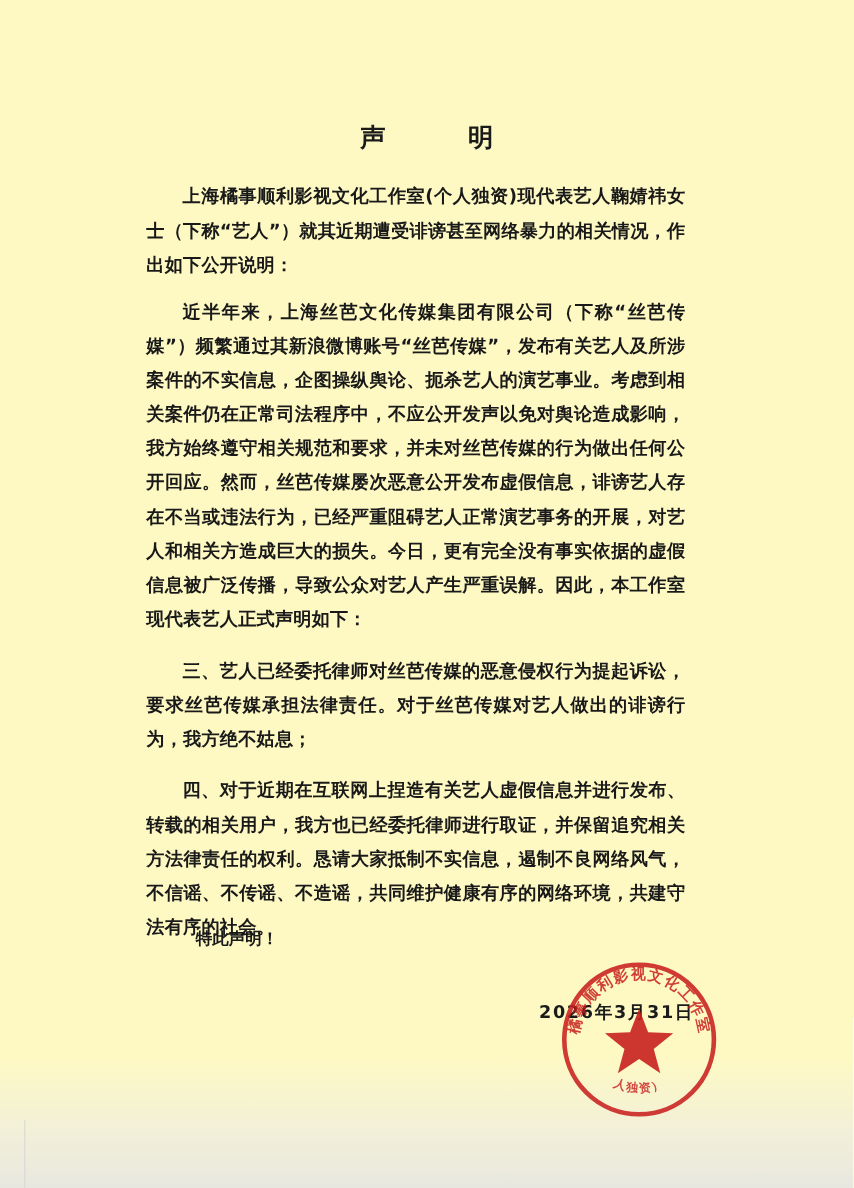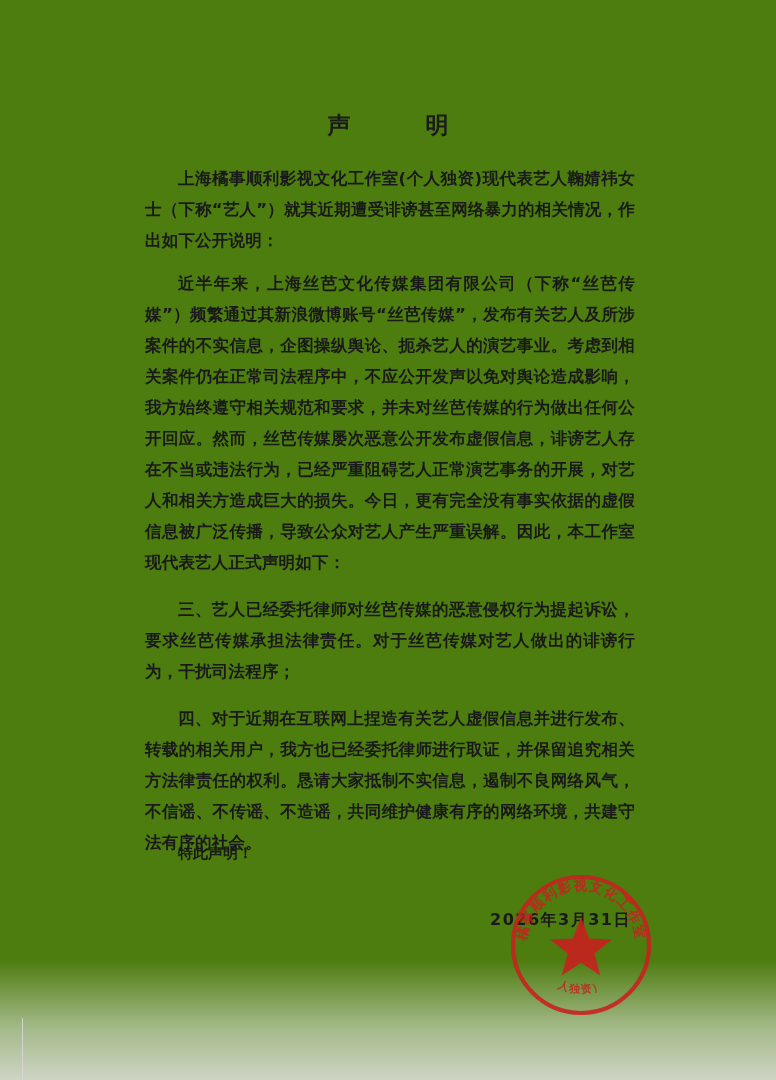--- a/index.html
+++ b/index.html
@@ -9,21 +9,21 @@
     background: #ffffff;
   }
   body {
     font-family: "DejaVu Sans", "Liberation Sans", sans-serif;
   }
   .page {
     position: relative;
     width: 776px;
     height: 1080px;
     margin: 0;
-    background: #4d7c0f;
+    background: #fef9c3;
     overflow: hidden;
     box-sizing: border-box;
   }
   
   .paper-shade {
     position: absolute;
     left: 0;
     right: 0;
     bottom: 0;
     height: 120px;
@@ -48,21 +48,21 @@
     text-align: center;
     font-size: 23px;
     font-weight: bold;
     letter-spacing: 26px;
     text-indent: 26px;
     color: #1a1a1a;
   }
 
   .body-area {
     position: absolute;
-    left: 145px;
+    left: 133px;
     top: 163px;
     width: 490px;
   }
 
   p.para {
     margin: 0 0 12px 0;
     font-size: 16.5px;
     line-height: 31px;
     color: #191919;
     text-align: justify;
@@ -148,21 +148,21 @@
 <div class="page">
 
   <div class="paper-shade"></div>
   <div class="paper-edge-left"></div>
 
   <div class="doc-title">声　明</div>
 
   <div class="body-area">
     <p class="para">上海橘事顺利影视文化工作室(个人独资)现代表艺人鞠婧祎女士（下称“艺人”）就其近期遭受诽谤甚至网络暴力的相关情况，作出如下公开说明：</p>
     <p class="para para-gap">近半年来，上海丝芭文化传媒集团有限公司（下称“丝芭传媒”）频繁通过其新浪微博账号“丝芭传媒”，发布有关艺人及所涉案件的不实信息，企图操纵舆论、扼杀艺人的演艺事业。考虑到相关案件仍在正常司法程序中，不应公开发声以免对舆论造成影响，我方始终遵守相关规范和要求，并未对丝芭传媒的行为做出任何公开回应。然而，丝芭传媒屡次恶意公开发布虚假信息，诽谤艺人存在不当或违法行为，已经严重阻碍艺人正常演艺事务的开展，对艺人和相关方造成巨大的损失。今日，更有完全没有事实依据的虚假信息被广泛传播，导致公众对艺人产生严重误解。因此，本工作室现代表艺人正式声明如下：</p>
-    <p class="para para-gap">三、艺人已经委托律师对丝芭传媒的恶意侵权行为提起诉讼，要求丝芭传媒承担法律责任。对于丝芭传媒对艺人做出的诽谤行为，干扰司法程序；</p>
+    <p class="para para-gap">三、艺人已经委托律师对丝芭传媒的恶意侵权行为提起诉讼，要求丝芭传媒承担法律责任。对于丝芭传媒对艺人做出的诽谤行为，我方绝不姑息；</p>
     <p class="para">四、对于近期在互联网上捏造有关艺人虚假信息并进行发布、转载的相关用户，我方也已经委托律师进行取证，并保留追究相关方法律责任的权利。恳请大家抵制不实信息，遏制不良网络风气，不信谣、不传谣、不造谣，共同维护健康有序的网络环境，共建守法有序的社会。</p>
   </div>
 
   <div class="closing">特此声明！</div>
 
   <div class="signature-block">
     <div class="sig-date">2026年3月31日</div>
   </div>
 
   <div class="seal">

